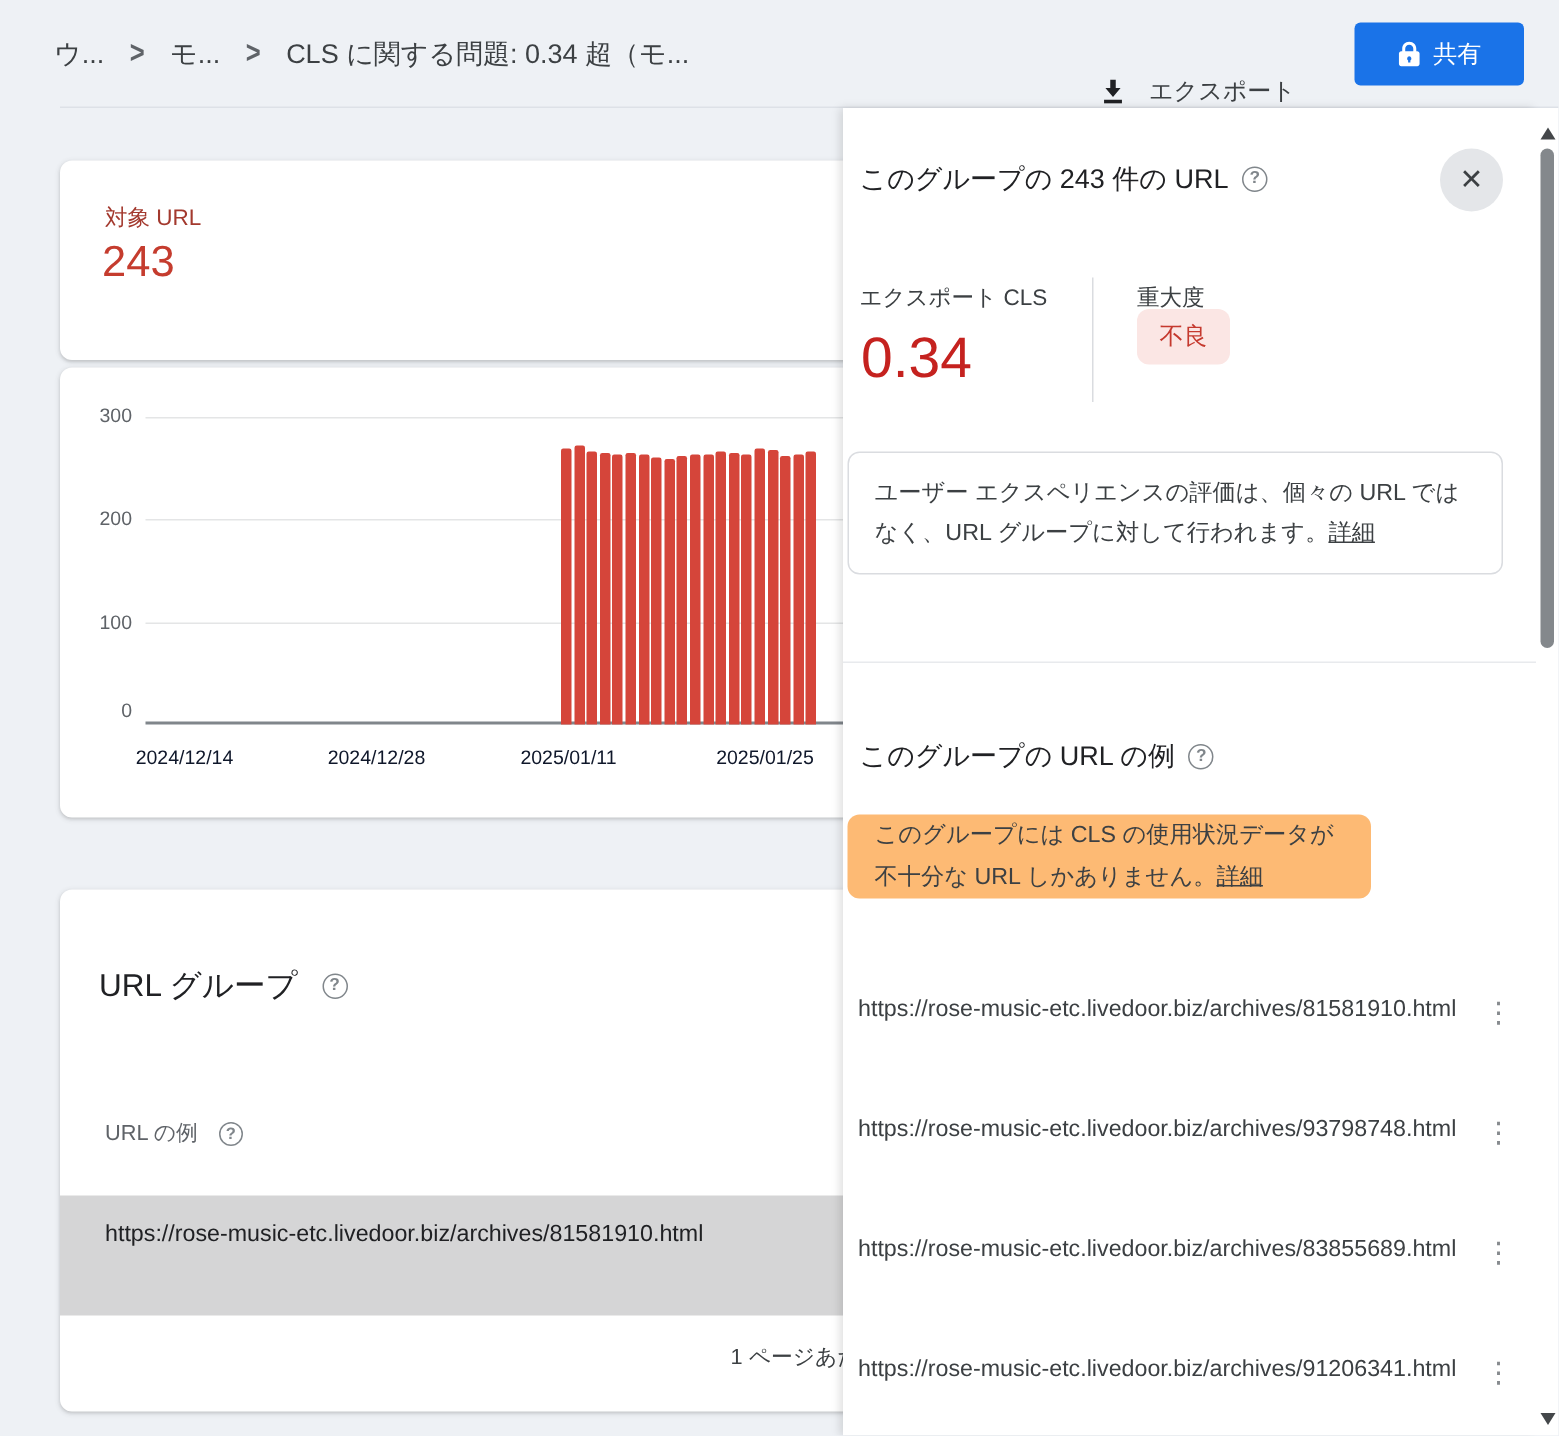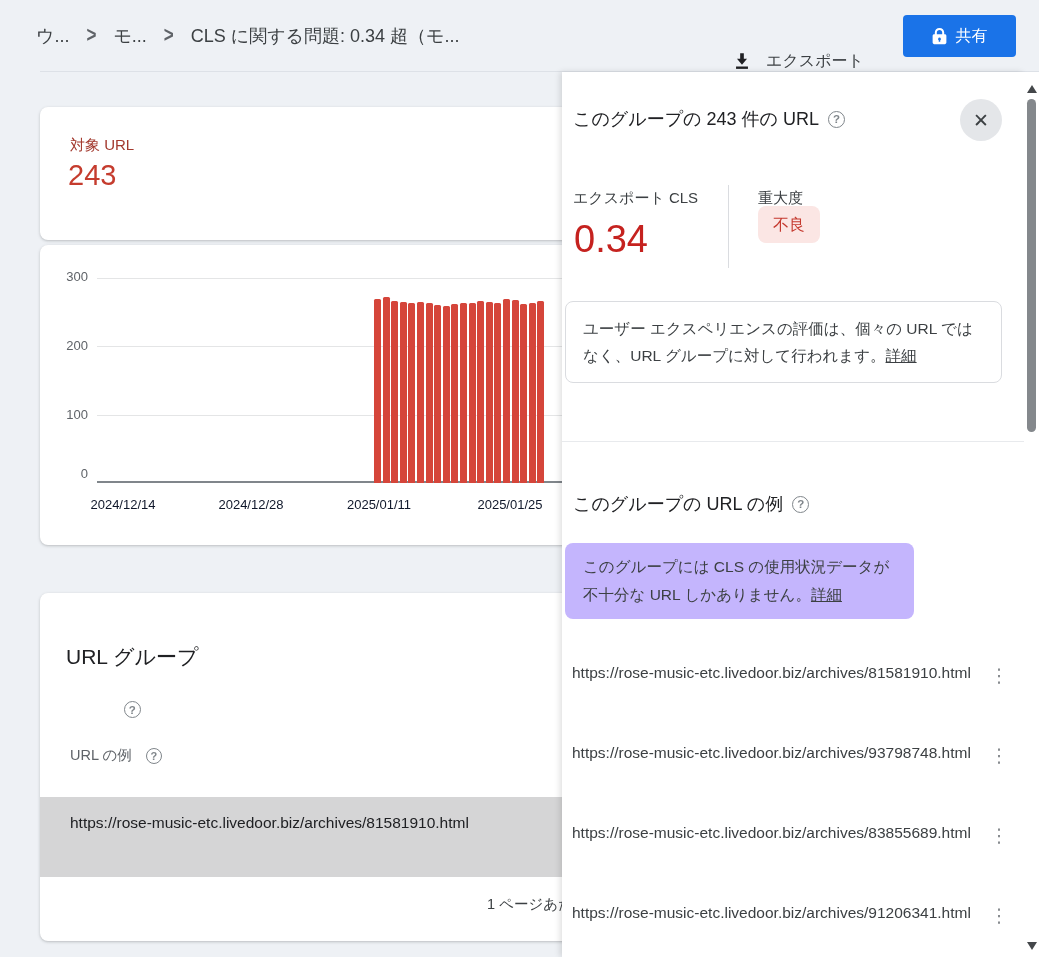--- a/index.html
+++ b/index.html
@@ -29,21 +29,21 @@
   
   .chart-card { left:40px; top:245px; width:960px; height:300px; }
   .gridline { position:absolute; left:57px; right:20px; height:1px; background:#e4e5e6; }
   .baseline  { position:absolute; left:57px; right:20px; height:2px; background:#80868b; }
   .ytick { position:absolute; left:0; width:48px; text-align:right; font-size:13px; color:#5f6368; }
   .xtick { position:absolute; top:252px; width:110px; margin-left:-55px; text-align:center; font-size:13px; color:#0f172a; }
   .bars { position:absolute; left:0; top:0; width:100%; height:100%; }
   .bar { position:absolute; bottom:62px; width:7px; border-radius:1.5px 1.5px 0 0; }
   
   .group-card { left:40px; top:593px; width:960px; height:348px; }
-  .group-title-row { position:absolute; left:26px; top:50px; display:flex; align-items:center; gap:30px;flex-direction:column; }
+  .group-title-row { position:absolute; left:26px; top:50px; display:flex; align-items:center; gap:16px; }
   .group-title { font-size:21px; color:#202124; }
   .col-header-row { position:absolute; left:30px; top:153px; display:flex; align-items:center; gap:14px; }
   .col-header { font-size:14.5px; color:#5f6368; font-weight:400; }
   .sel-row { position:absolute; left:0; top:204px; width:100%; height:80px; background:#d5d5d6; cursor:pointer; }
   .sel-row-url { position:absolute; left:30px; top:12px; width:478px; font-size:15.5px; line-height:28px; color:#202124; word-break:break-all; }
   .pagination { position:absolute; left:447px; top:302px; font-size:14.5px; color:#3c4043; white-space:nowrap; }
   
   .help { display:inline-flex; align-items:center; justify-content:center; width:17px; height:17px; border:1.5px solid #80868b; border-radius:50%; font-size:11.5px; font-weight:700; color:#80868b; cursor:pointer; flex:0 0 auto; }
   .help.small { width:16px; height:16px; font-size:11px; }
   
@@ -54,21 +54,21 @@
   .cls-label { position:absolute; left:11px; top:117px; font-size:15px; color:#3c4043; }
   .cls-value { position:absolute; left:12px; top:146px; font-size:38px; color:#c5221f; }
   .vdivider { position:absolute; left:166px; top:113px; width:1px; height:83px; background:#dadce0; }
   .sev-label { position:absolute; left:196px; top:117px; font-size:15px; color:#3c4043; }
   .sev-badge { position:absolute; left:196px; top:134px; height:37px; line-height:37px; padding:0 15px; background:#fbe6e4; border-radius:8px; font-size:16px; color:#c5392e; }
   .info-box { position:absolute; left:3px; top:229px; width:437px; border:1px solid #dadce0; border-radius:8px; padding:13px 17px; font-size:15.5px; line-height:27px; color:#3c4043; }
   .text-link { color:#3c4043; text-decoration:underline; cursor:pointer; }
   .panel-divider { position:absolute; left:0; top:369px; width:100%; height:1px; background:#e8eaed; }
   .examples-title-row { position:absolute; left:11px; top:420px; display:flex; align-items:center; gap:9px; }
   .examples-title { font-size:18px; color:#202124; }
-  .notice-box { position:absolute; left:3px; top:471px; width:349px; background:#c4b5fd; border-radius:8px; padding:10px 18px; font-size:15.5px; line-height:28px; color:#3c4043; }
+  .notice-box { position:absolute; left:3px; top:471px; width:349px; background:#fdba74; border-radius:8px; padding:0 18px; font-size:15.5px; line-height:28px; color:#3c4043; }
   .url-list { position:absolute; left:0; top:0; width:100%; height:100%; }
   .url-row { position:absolute; left:10px; width:445px; }
   .url-text { display:block; width:420px; font-size:15.5px; line-height:25px; color:#3c4043; word-break:break-all; cursor:pointer; }
   .kebab { position:absolute; right:6px; top:2px; width:24px; height:28px; border:none; background:none; font-size:19px; color:#878b8f; cursor:pointer; line-height:28px; }
   
   .scrollbar { position:absolute; left:1024px; top:72px; width:15px; height:885px; background:#ffffff; }
   .sb-arrow { position:absolute; left:2.5px; width:0; height:0; border-left:5px solid transparent; border-right:5px solid transparent; cursor:pointer; }
   .sb-up { top:13px; border-bottom:8px solid #44474a; }
   .sb-down { bottom:7px; border-top:8px solid #44474a; }
   .sb-thumb { position:absolute; left:3px; top:27px; width:9px; height:333px; border-radius:4.5px; background:#84888c; cursor:pointer; }

